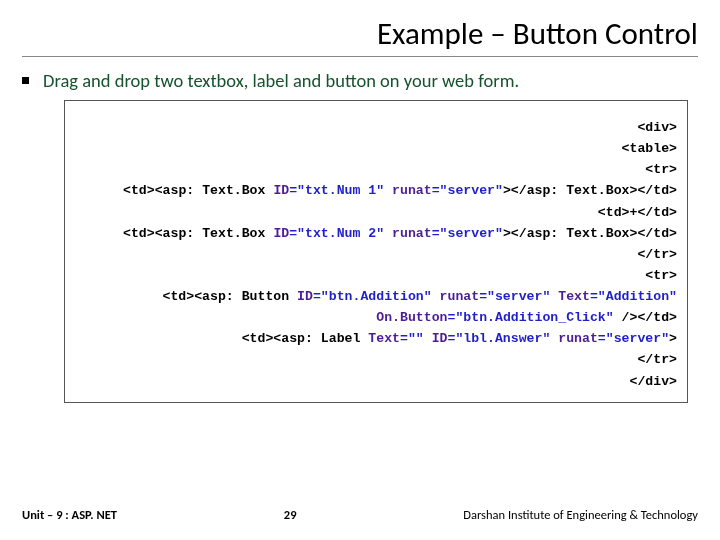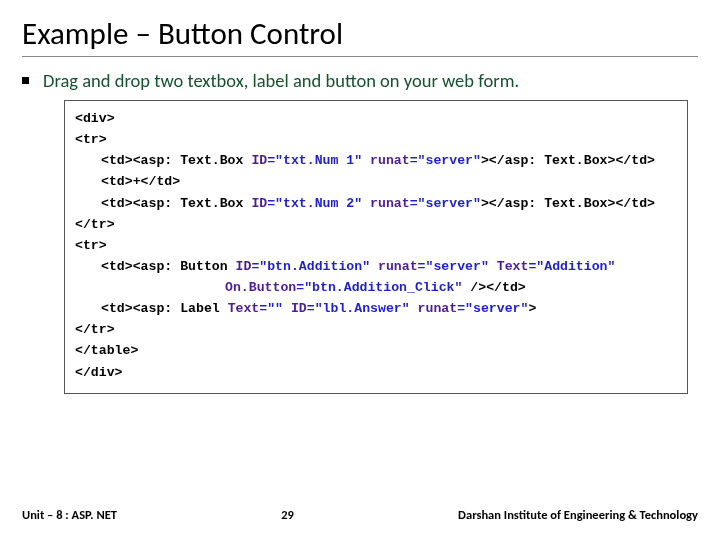--- a/index.html
+++ b/index.html
@@ -6,20 +6,21 @@
   body {
     width: 720px;
     height: 540px;
     background: #ffffff;
     font-family: Calibri, Arial, sans-serif;
     position: relative;
     overflow: hidden;
   }
   .slide {
     padding: 14px 22px 0 22px;
+    text-align: right;
   }
   .title {
     font-size: 31px;
     font-weight: 400;
     color: #000;
     border-bottom: 1px solid #888;
     padding-bottom: 4px;
     margin-bottom: 12px;
   }
   .bullet-row {
@@ -36,21 +37,21 @@
     flex-shrink: 0;
   }
   .bullet-text {
     font-size: 18.5px;
     color: #14532d;
   }
   .code-box {
     margin-left: 42px;
     margin-right: 10px;
     border: 1px solid #555;
-    padding: 7px 10px 10px 10px;
+    padding: 16px 10px 10px 10px;
     font-family: "Courier New", monospace;
     font-size: 13.2px;
     line-height: 1.6;
     color: #000;
     font-weight: bold;
   }
   .code-line { white-space: pre; }
   .ind1 { padding-left: 26px; }
   .ind2 { padding-left: 150px; }
   .attr { color: #4c1d95; }
@@ -62,47 +63,47 @@
     width: 100%;
     padding: 0 22px;
     display: flex;
     justify-content: space-between;
     align-items: baseline;
     font-size: 12.5px;
     color: #000;
   }
   .footer-left { font-weight: bold; }
   .footer-center { font-weight: bold; }
-  .footer-right { font-weight: bold; }
+  .footer-right { font-weight: normal; }
 </style>
 </head>
 <body>
 
 <div class="slide">
   <div class="title">Example – Button Control</div>
 
   <div class="bullet-row">
     <div class="bullet-sq"></div>
     <div class="bullet-text">Drag and drop two textbox, label and button on your web form.</div>
   </div>
 
   <div class="code-box">
     <div class="code-line">&lt;div&gt;</div>
+    <div class="code-line">&lt;table&gt;</div>
     <div class="code-line">&lt;tr&gt;</div>
     <div class="code-line ind1"><span>&lt;td&gt;&lt;asp: Text.Box </span><span class="attr">ID</span><span class="val">="txt.Num 1"</span><span class="attr"> runat</span><span class="val">="server"</span><span>&gt;&lt;/asp: Text.Box&gt;&lt;/td&gt;</span></div>
     <div class="code-line ind1">&lt;td&gt;+&lt;/td&gt;</div>
     <div class="code-line ind1"><span>&lt;td&gt;&lt;asp: Text.Box </span><span class="attr">ID</span><span class="val">="txt.Num 2"</span><span class="attr"> runat</span><span class="val">="server"</span><span>&gt;&lt;/asp: Text.Box&gt;&lt;/td&gt;</span></div>
     <div class="code-line">&lt;/tr&gt;</div>
     <div class="code-line">&lt;tr&gt;</div>
     <div class="code-line ind1"><span>&lt;td&gt;&lt;asp: Button </span><span class="attr">ID</span><span class="val">="btn.Addition"</span><span class="attr"> runat</span><span class="val">="server"</span><span class="attr"> Text</span><span class="val">="Addition"</span></div>
     <div class="code-line ind2"><span class="attr">On.Button</span><span class="val">="btn.Addition_Click"</span><span> /&gt;&lt;/td&gt;</span></div>
     <div class="code-line ind1"><span>&lt;td&gt;&lt;asp: Label </span><span class="attr">Text</span><span class="val">=""</span><span class="attr"> ID</span><span class="val">="lbl.Answer"</span><span class="attr"> runat</span><span class="val">="server"</span><span>&gt;</span></div>
     <div class="code-line">&lt;/tr&gt;</div>
-    <div class="code-line">&lt;/table&gt;</div>
     <div class="code-line">&lt;/div&gt;</div>
   </div>
 </div>
 
 <div class="footer">
-  <div class="footer-left">Unit – 8 : ASP. NET</div>
+  <div class="footer-left">Unit – 9 : ASP. NET</div>
   <div class="footer-center">29</div>
   <div class="footer-right">Darshan Institute of Engineering &amp; Technology</div>
 </div>
 
 </body></html>

